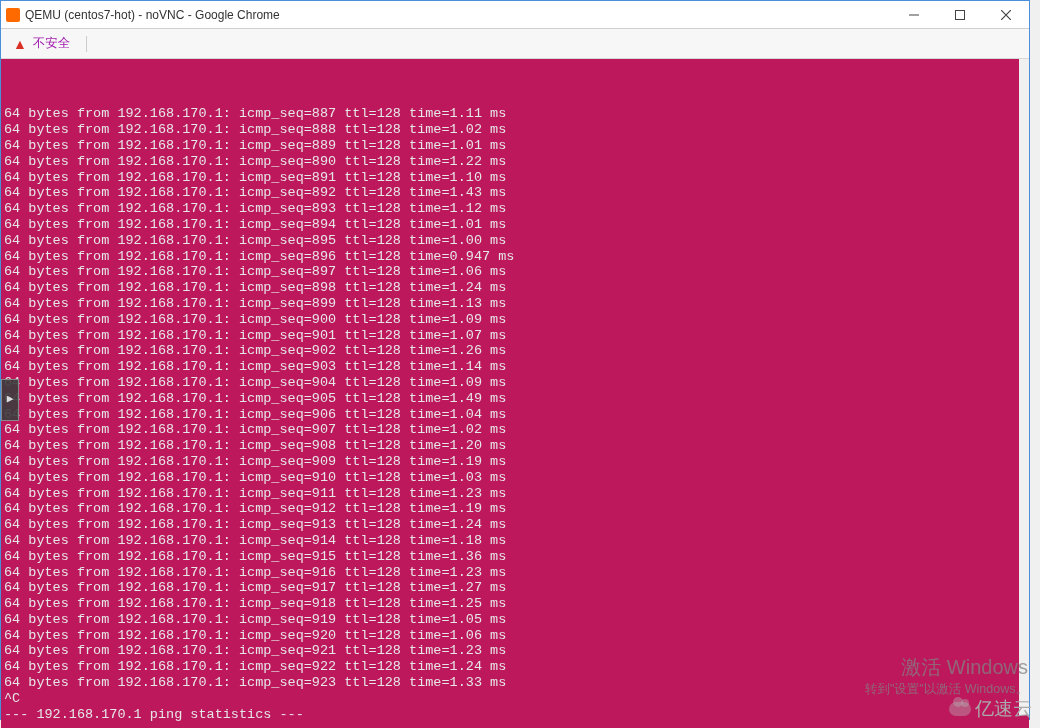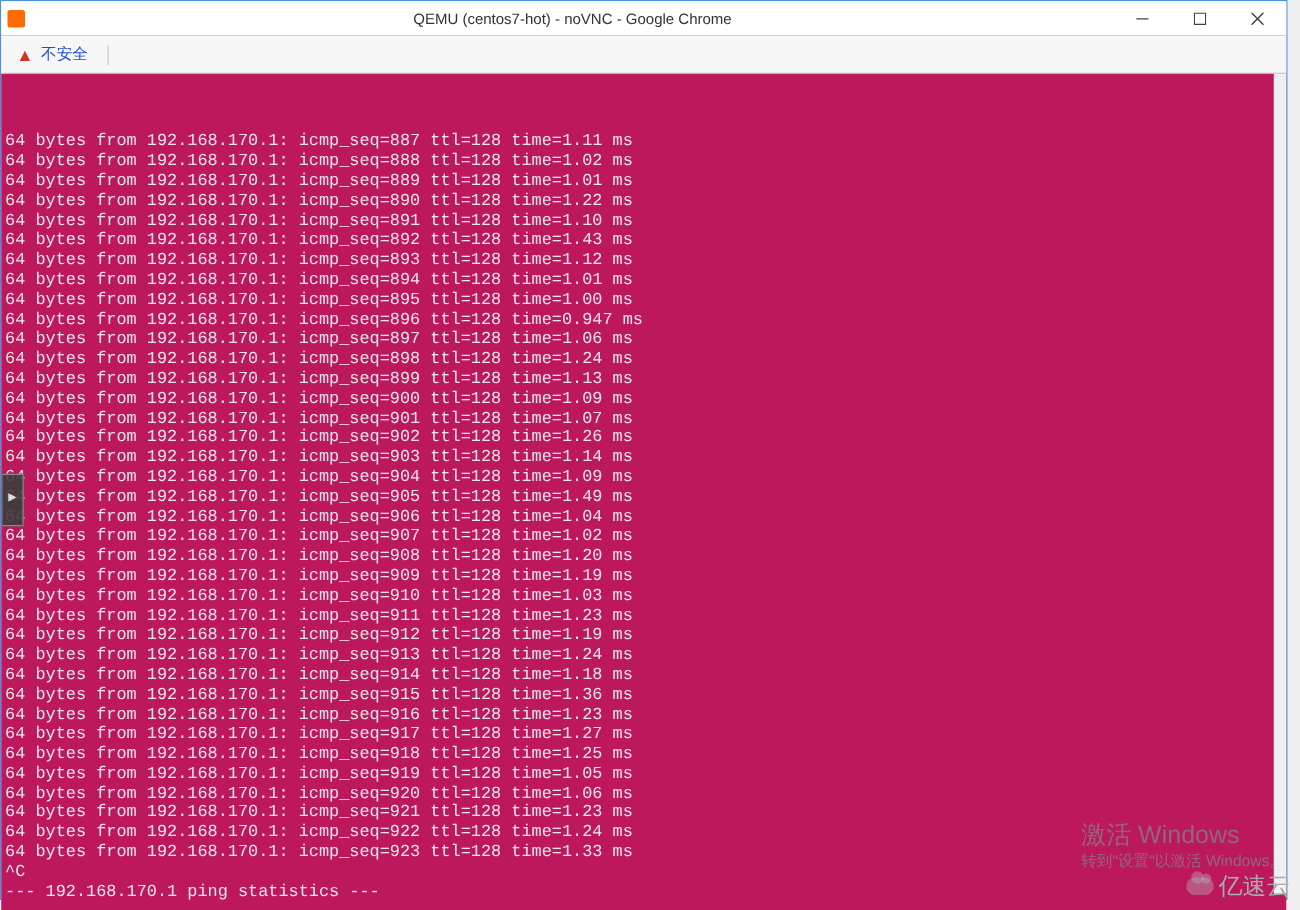--- a/index.html
+++ b/index.html
@@ -28,21 +28,21 @@
       color: #333;
     }
     .titlebar .icon-area {
       width: 24px;
       display: flex;
       justify-content: center;
     }
     .titlebar .qemu-icon {
       width: 14px; height: 14px; background: #ff6a00; border-radius: 2px;
     }
-    .titlebar .title-text { flex: 1; text-align: center; }
+    .titlebar .title-text { flex: 1; }
     .win-btns { display: flex; }
     .win-btn {
       width: 46px; height: 28px;
       display: flex; justify-content: center; align-items: center;
       font-size: 13px; color: #444;
     }
 
     .address-bar {
       height: 30px;
       background: #f7f7f7;
@@ -51,21 +51,21 @@
       align-items: center;
       font-size: 12.5px;
       padding: 0 6px;
     }
     .warn-icon {
       color: #d93025;
       font-size: 14px;
       margin: 0 6px;
     }
     .insecure-label {
-      color: #1d4ed8;
+      color: #a21caf;
       margin-right: 8px;
     }
     .sep-v { width:1px; height:16px; background:#ccc; margin: 0 8px;}
     .url-text { color: #5f6368; white-space: nowrap; overflow: hidden; }
     .url-host { color: #202124; }
 
     .terminal {
       width: 1028px;
       background: #be185d;
       color: #e6e6e6;
@@ -92,21 +92,21 @@
       align-items: center;
       justify-content: center;
       color: #ddd;
       font-size: 11px;
     }
 
     .watermark {
       position: absolute;
       right: 12px;
       bottom: 30px;
-      text-align: left;
+      text-align: right;
       color: rgba(130,130,130,0.75);
       font-family: "Microsoft YaHei", sans-serif;
       pointer-events: none;
       margin-top: 39px;
     }
     .watermark .wm1 { font-size: 20px; }
     .watermark .wm2 { font-size: 12.5px; }
 
     .brand-badge {
       position: absolute;

